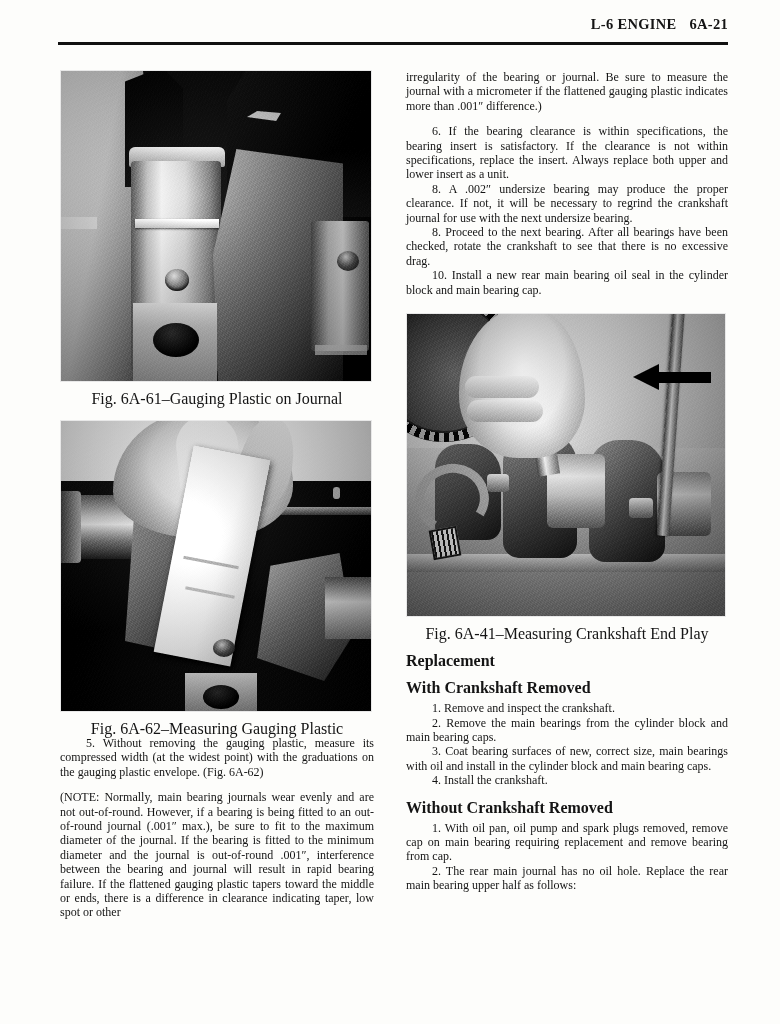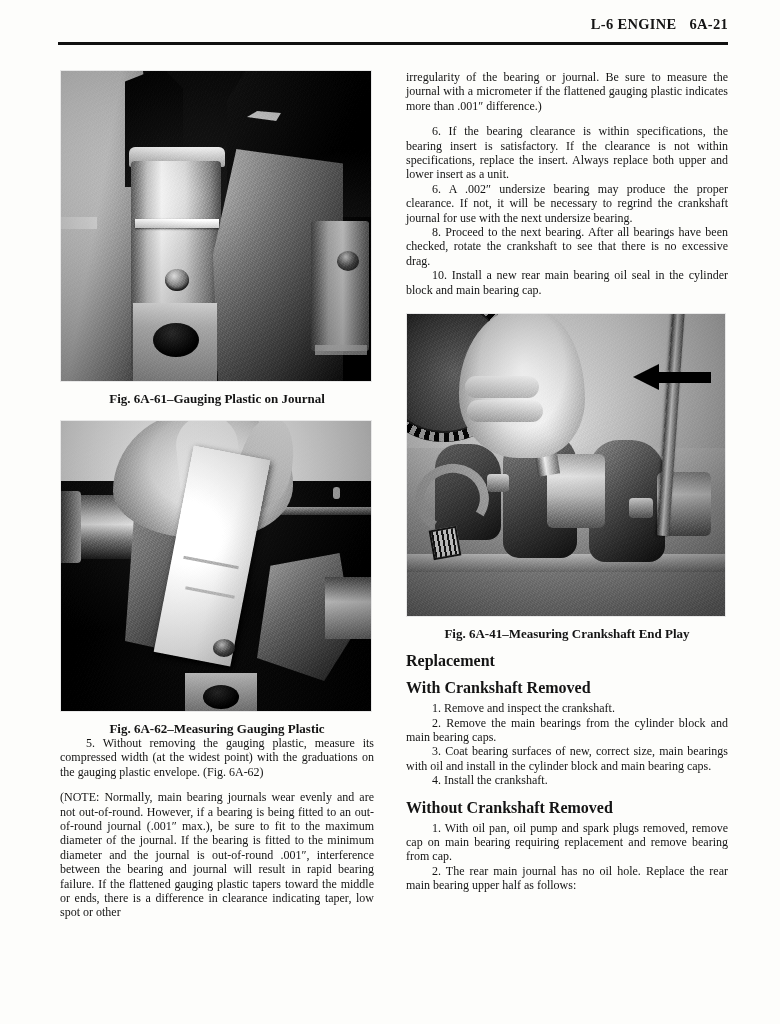--- a/index.html
+++ b/index.html
@@ -76,22 +76,22 @@
   h3.sub {
     margin: 0;
     font-size: 16px;
     font-weight: bold;
     line-height: 15px;
     text-align: left;
   }
   h3.sub.gap { margin-top: 12px; }
 
   .caption {
-    font-size: 13px;
-    font-weight: bold;
+    font-size: 16px;
+    font-weight: normal;
     text-align: center;
     margin: 9px 0 0 0;
     line-height: 15px;
   }
 
   
   .photo {
     position: relative;
     background: #2b2b2b;
     overflow: hidden;
@@ -440,21 +440,21 @@
 
     <p class="body">5. Without removing the gauging plastic, measure its compressed width (at the widest point) with the graduations on the gauging plastic envelope. (Fig. 6A-62)</p>
     <p class="body noindent gap">(NOTE: Normally, main bearing journals wear evenly and are not out-of-round. However, if a bearing is being fitted to an out-of-round journal (.001″ max.), be sure to fit to the maximum diameter of the journal. If the bearing is fitted to the minimum diameter and the journal is out-of-round .001″, interference between the bearing and journal will result in rapid bearing failure. If the flattened gauging plastic tapers toward the middle or ends, there is a difference in clearance indicating taper, low spot or other</p>
   </div>
 
   <div class="col-right">
 
     <p class="body noindent">irregularity of the bearing or journal. Be sure to measure the journal with a micrometer if the flattened gauging plastic indicates more than .001″ difference.)</p>
 
     <p class="body gap">6. If the bearing clearance is within specifications, the bearing insert is satisfactory. If the clearance is not within specifications, replace the insert. Always replace both upper and lower insert as a unit.</p>
-    <p class="body">6. A .002″ undersize bearing may produce the proper clearance. If not, it will be necessary to regrind the crankshaft journal for use with the next undersize bearing.</p>
+    <p class="body">8. A .002″ undersize bearing may produce the proper clearance. If not, it will be necessary to regrind the crankshaft journal for use with the next undersize bearing.</p>
     <p class="body">8. Proceed to the next bearing. After all bearings have been checked, rotate the crankshaft to see that there is no excessive drag.</p>
     <p class="body">10. Install a new rear main bearing oil seal in the cylinder block and main bearing cap.</p>
 
     <div class="pic-wrap" style="margin-top:16px">
       <div class="photo" id="photo3">
         <div class="bg-light"></div>
         <div class="blockbody"></div>
         <div class="pan-rail"></div>
         <div class="flywheel"></div>
         <div class="crank-web1"></div>

